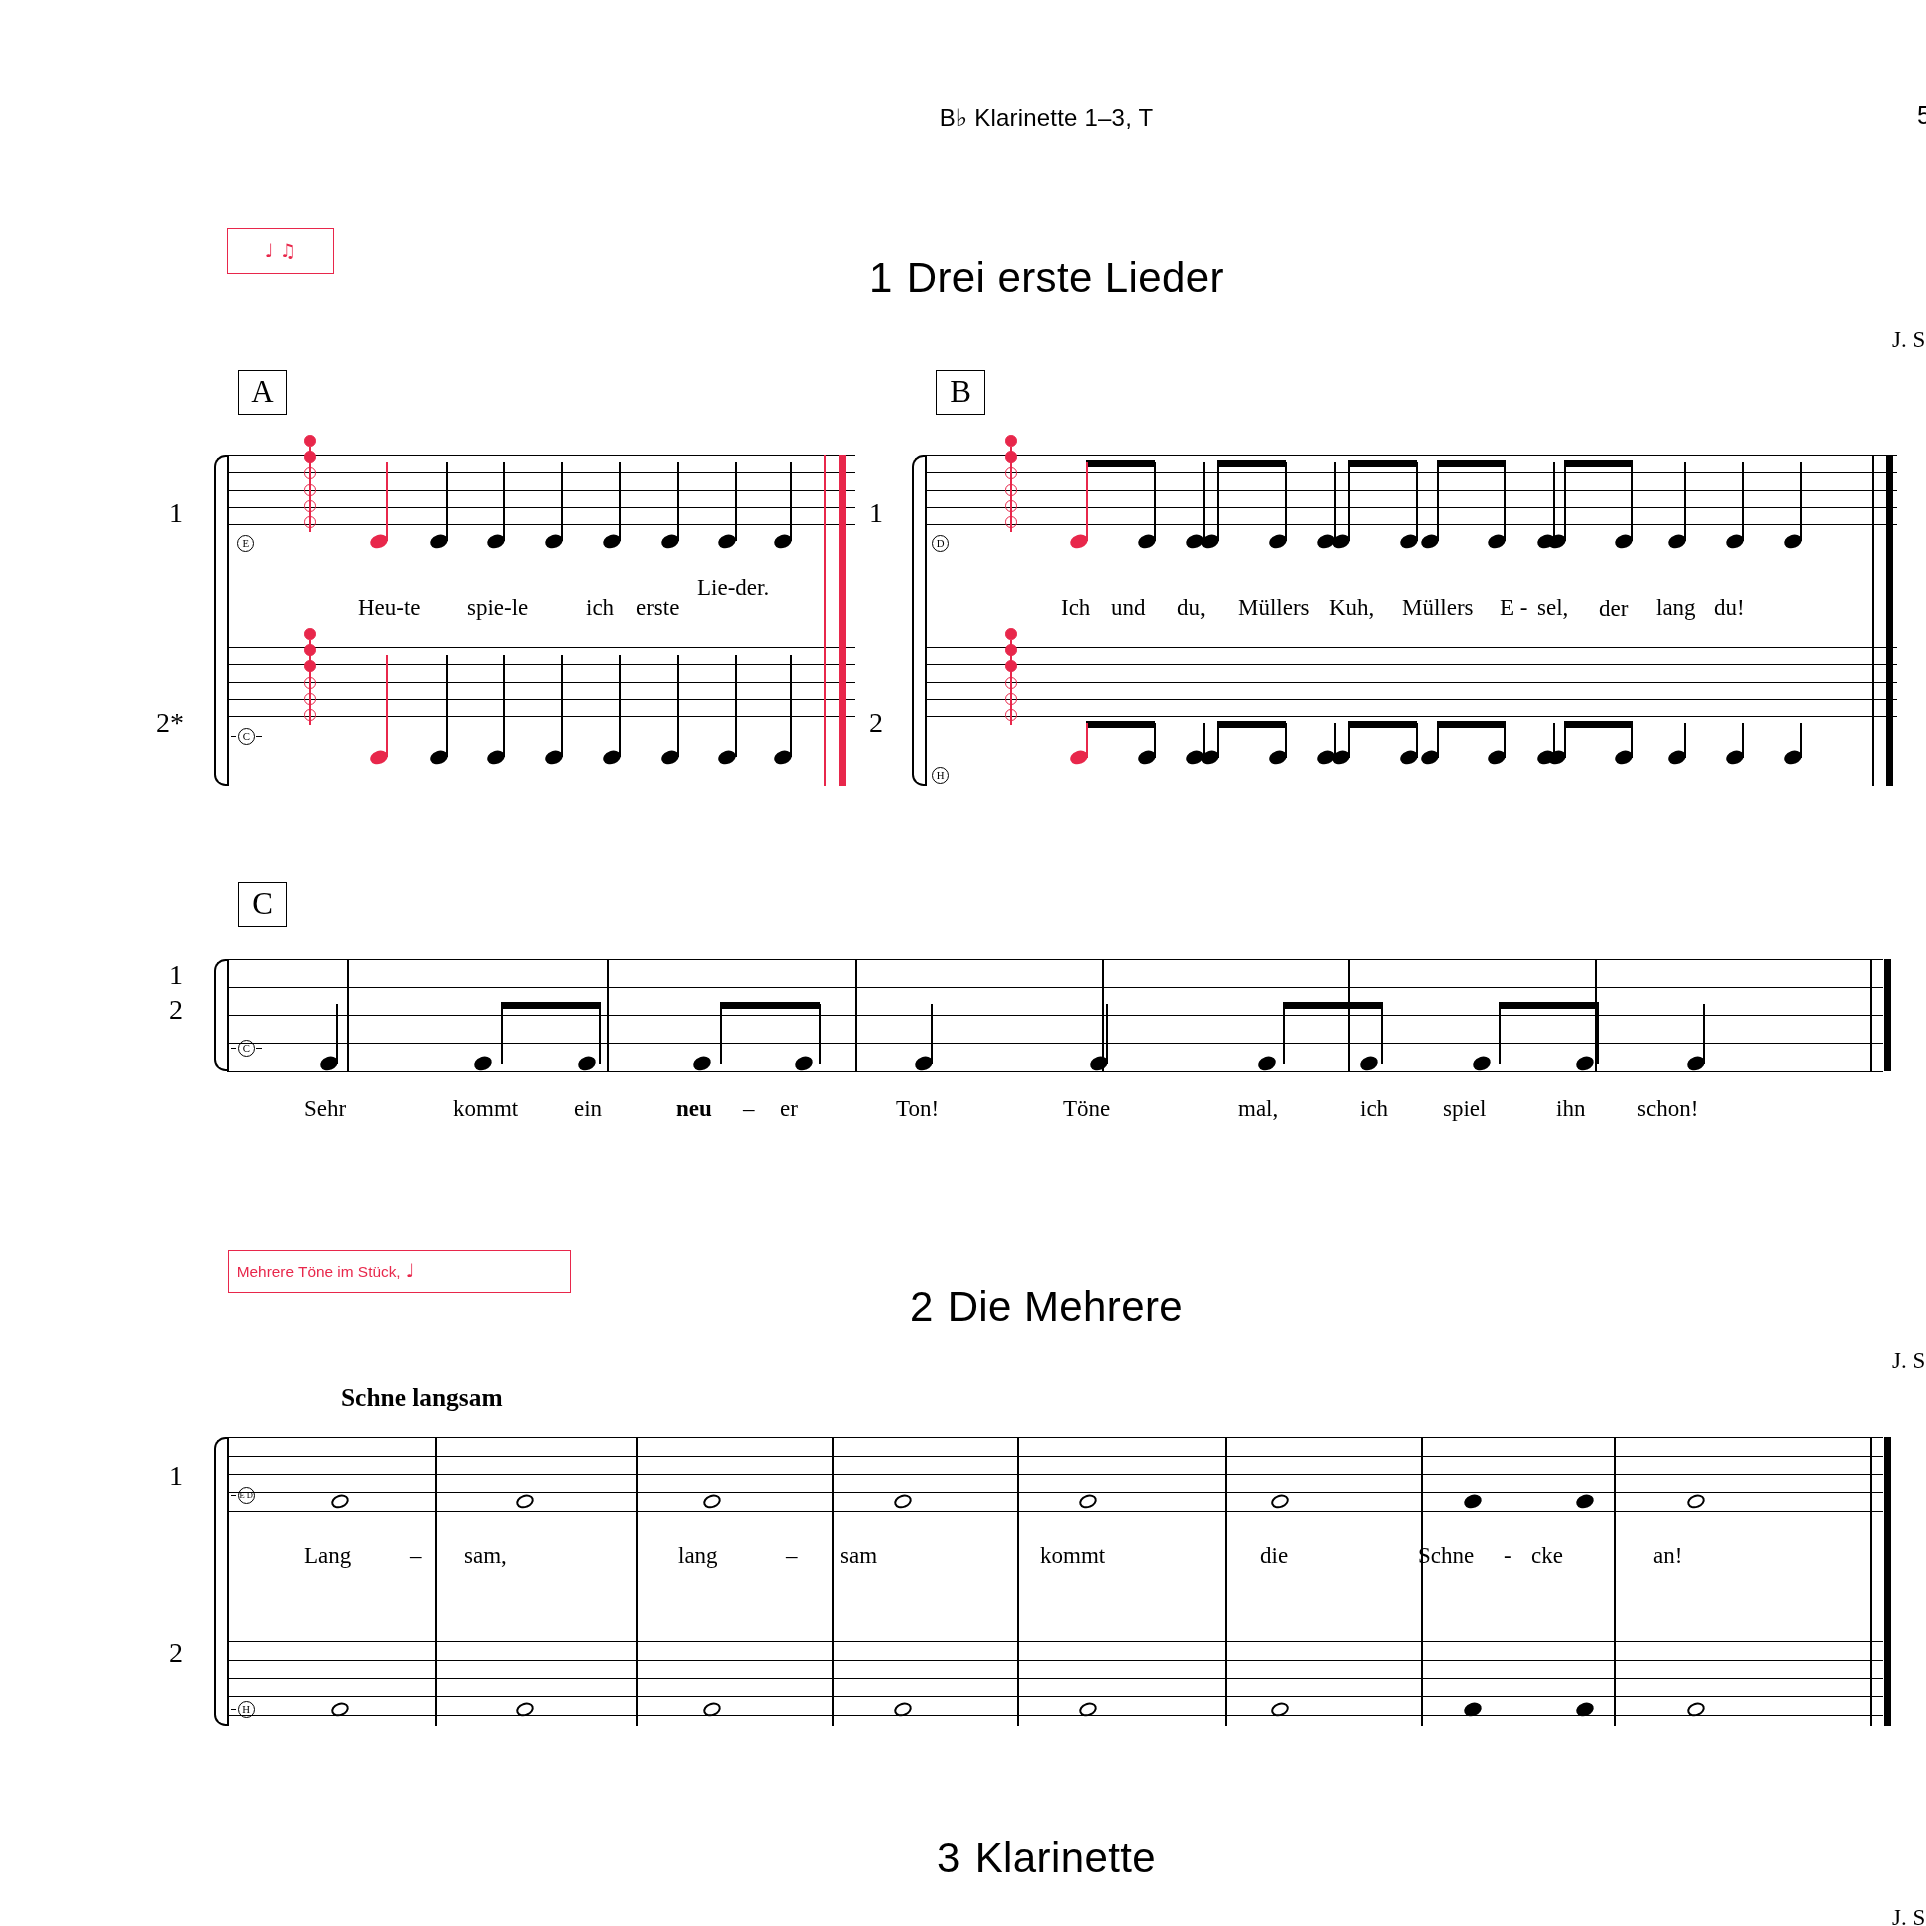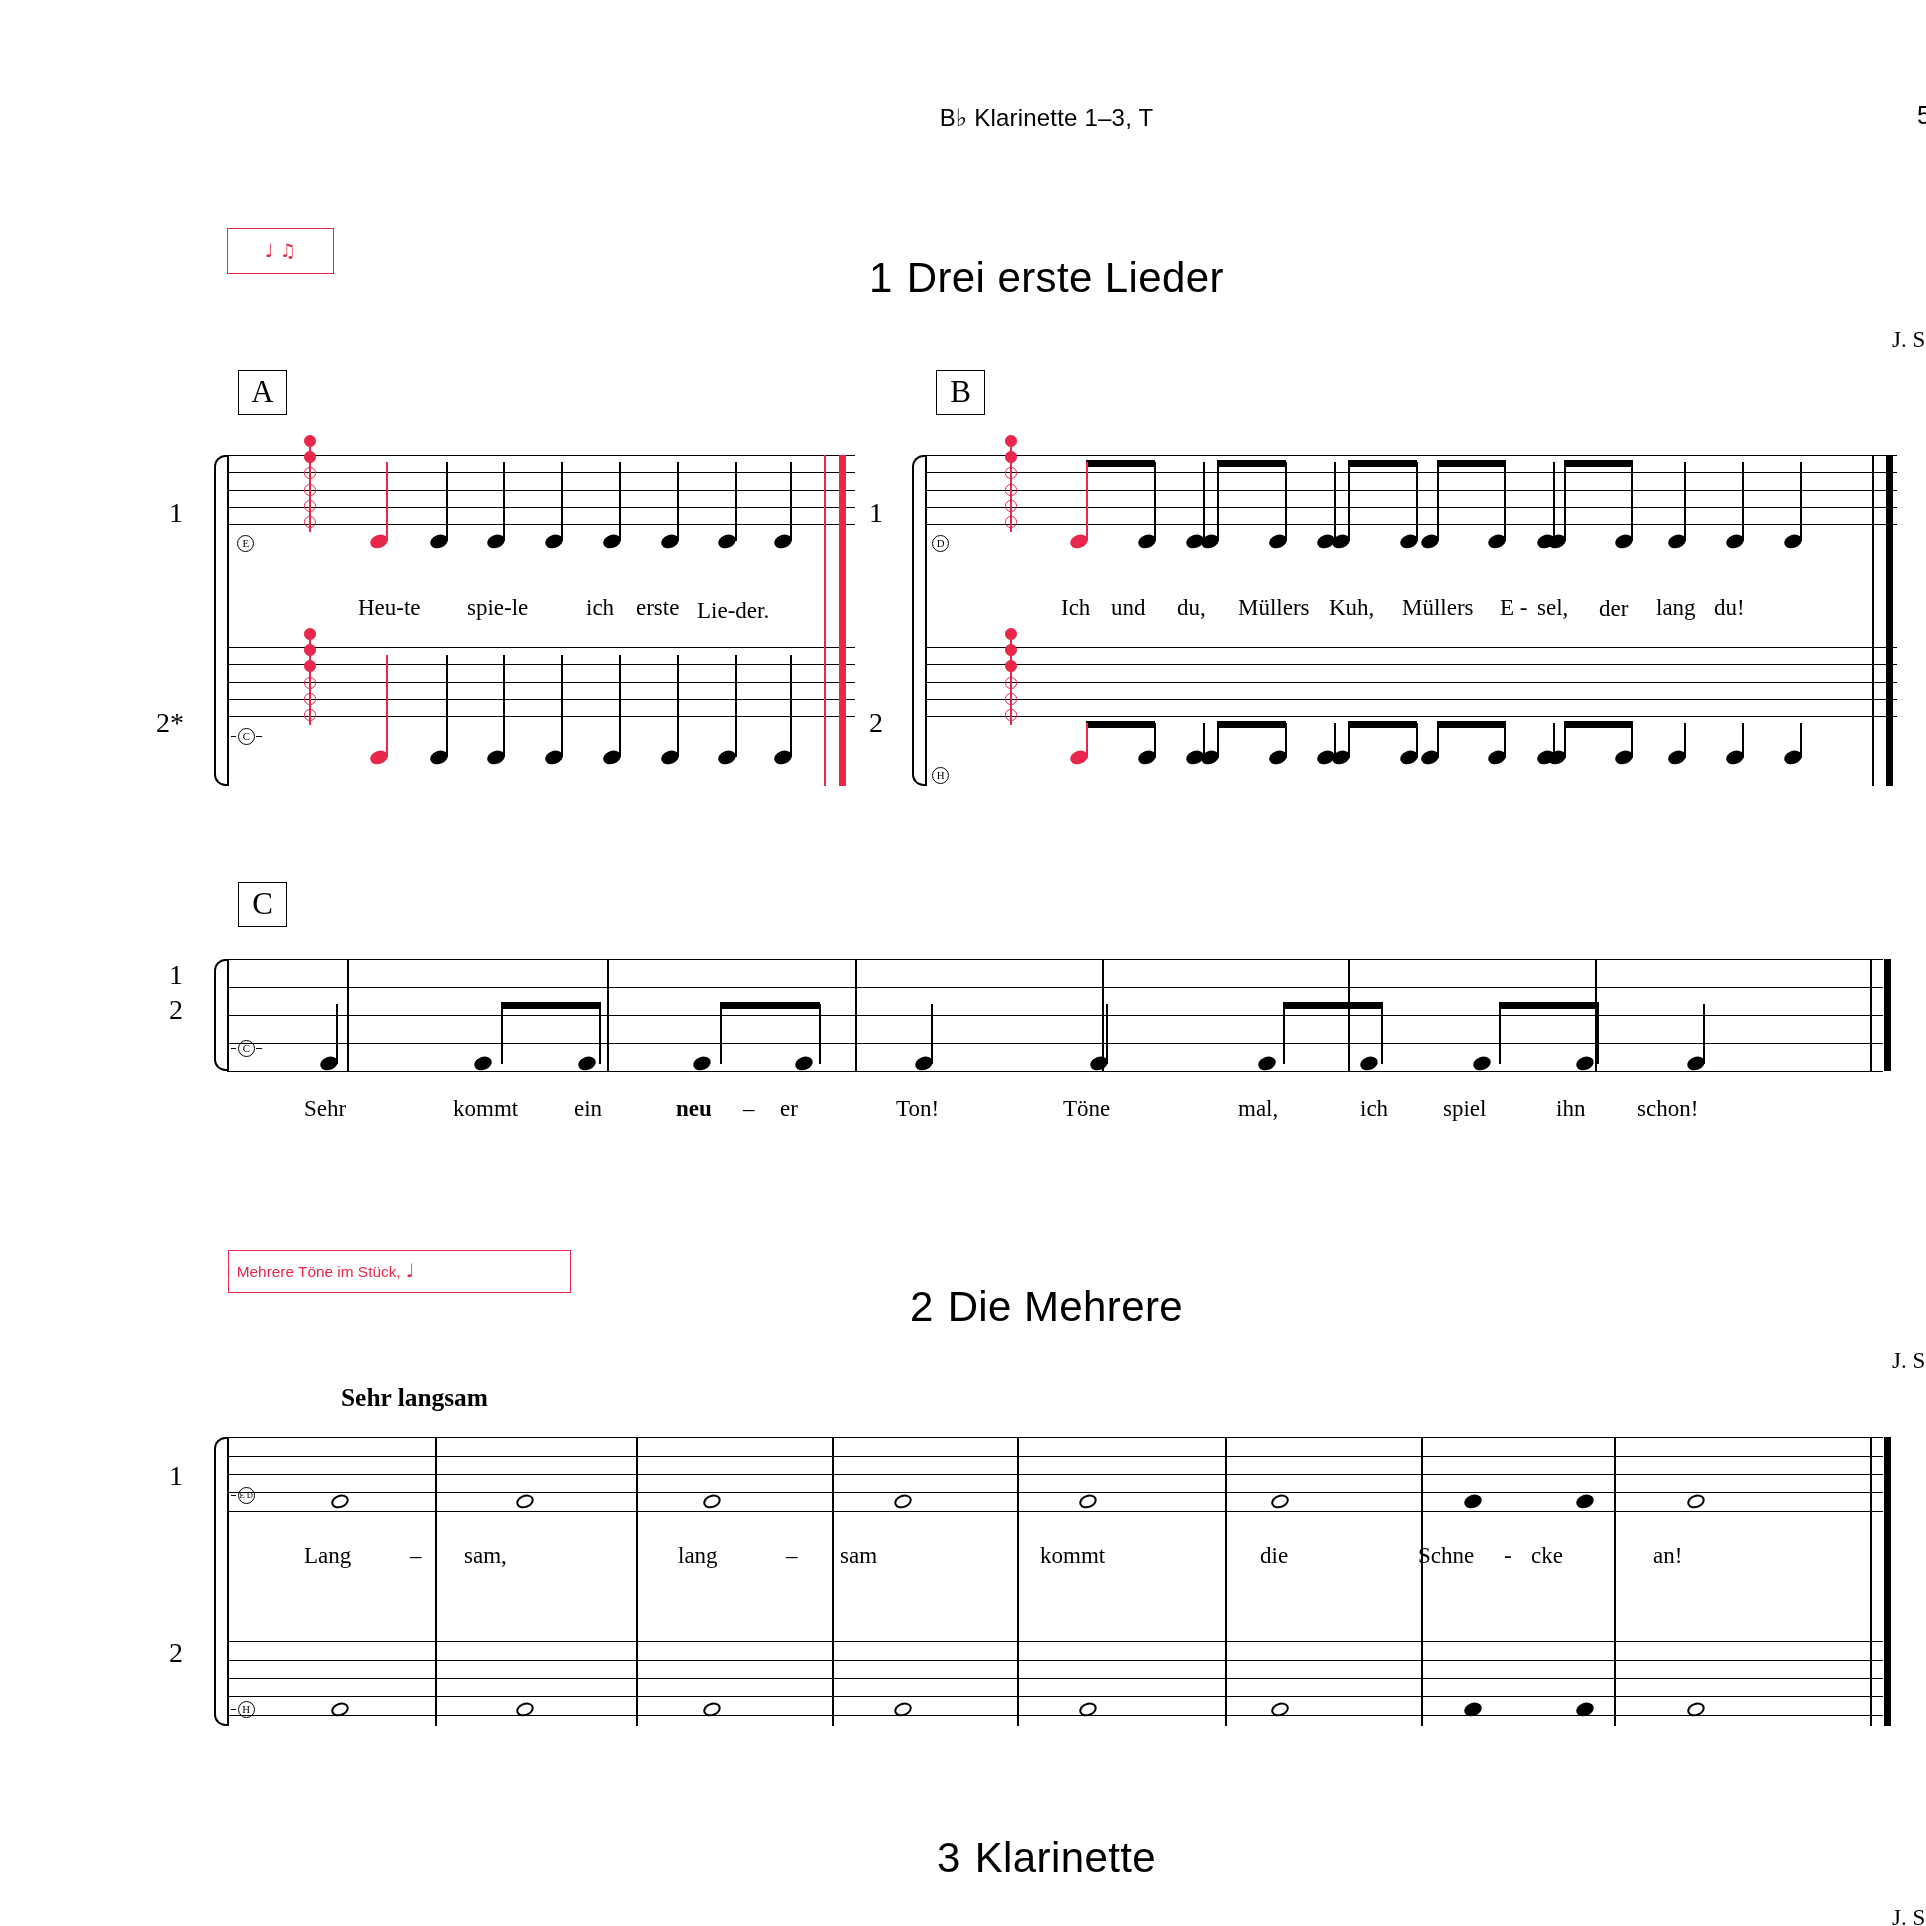--- a/index.html
+++ b/index.html
@@ -366,21 +366,21 @@
       </div>
 
     <div class="final-bar-thin red" style="left:824px; top:455px; height:331px;"></div>
     <div class="final-bar-thick red" style="left:839px; top:455px; height:331px;"></div>
   </div>
 
   <div class="lyric" style="left:358px;  top:595px;">Heu-te</div>
   <div class="lyric" style="left:467px; top:595px;">spie-le</div>
   <div class="lyric" style="left:586px; top:595px;">ich</div>
   <div class="lyric" style="left:636px; top:595px;">erste</div>
-  <div class="lyric" style="left:697px; top:598px;">Lie-der.</div>
+  <div class="lyric" style="left:697px; top:575px;">Lie-der.</div>
 
   <div class="rehearsal" style="left:936px; top:370px; width:49px;">B</div>
 
   <div class="system">
     <div class="brace" style="left:912px; top:455px; height:331px;"></div>
     <div class="barline" style="left:925px; top:455px; height:331px;"></div>
 
     <div class="staff" style="left:925px; top:455px; width:972px;">
       <div class="ln" style="top:0px;   width:972px;"></div>
       <div class="ln" style="top:17.3px;  width:972px;"></div>
@@ -685,21 +685,21 @@
 
   <div class="red-box" style="left:228px; top:1250px; width:343px; height:43px;">
     <span class="rb-text">Mehrere Töne im Stück,</span>
     <span class="rb-glyph">♩</span>
   </div>
 
   <div class="piece-title" style="top:1283px;">
     <span class="num">2</span><span>Die Mehrere</span>
   </div>
   <div class="composer" style="top:1348px;">J. S.</div>
-  <div class="tempo" style="left:341px; top:1383px;">Sehr langsam</div>
+  <div class="tempo" style="left:341px; top:1383px;">Schne langsam</div>
 
   <div class="system">
     <div class="brace" style="left:214px; top:1437px; height:289px;"></div>
     <div class="barline" style="left:227px; top:1437px; height:289px;"></div>
 
     <div class="staff" style="left:227px; top:1437px; width:1656px;">
       <div class="ln" style="top:0px;   width:1656px;"></div>
       <div class="ln" style="top:18.5px;  width:1656px;"></div>
       <div class="ln" style="top:37px;  width:1656px;"></div>
       <div class="ln" style="top:55px; width:1656px;"></div>

